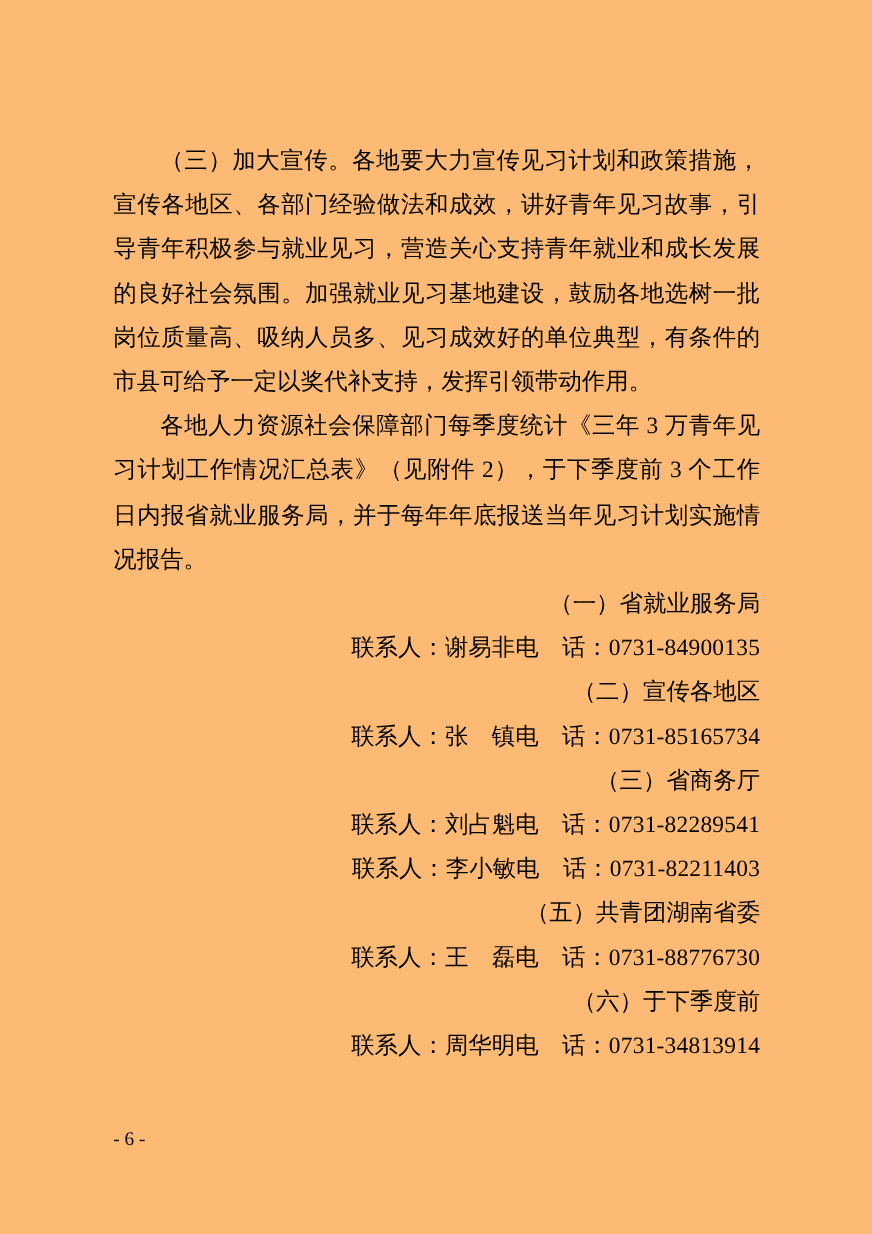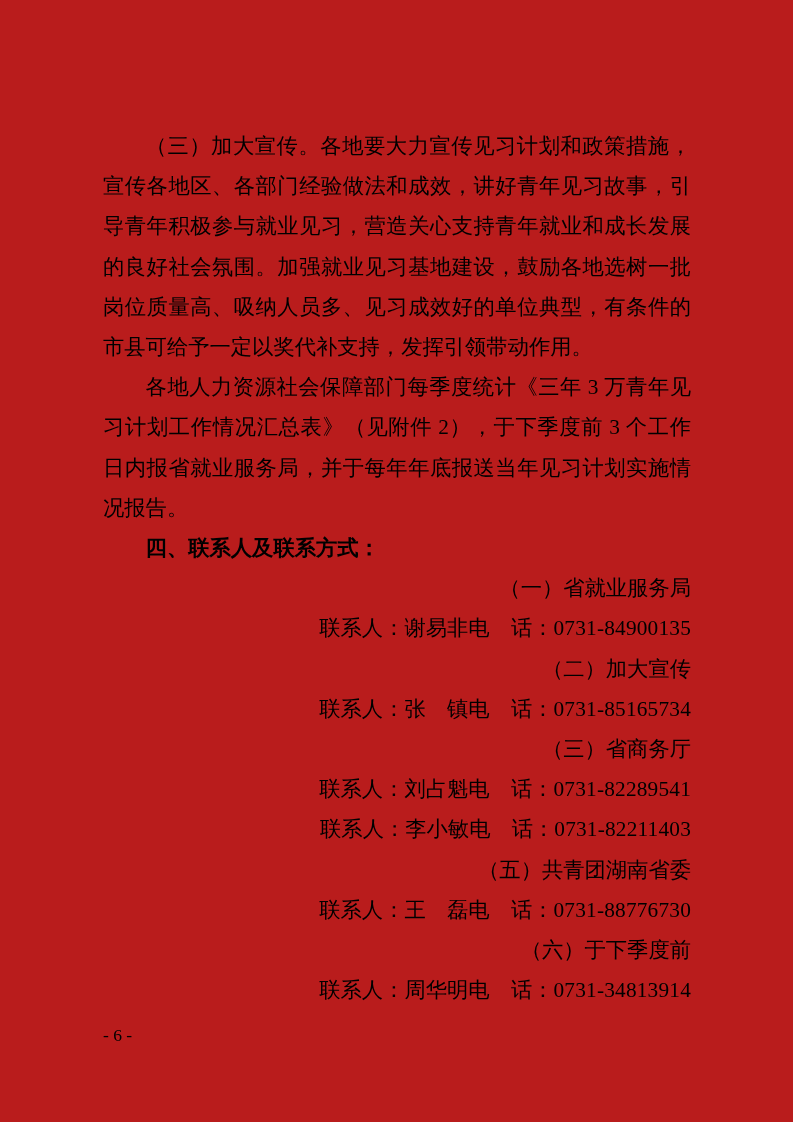--- a/index.html
+++ b/index.html
@@ -4,21 +4,21 @@
 <style>
   html, body {
     margin: 0;
     padding: 0;
     background: #ffffff;
   }
   .page {
     position: relative;
     width: 793px;
     height: 1122px;
-    background: #b91c1c;
+    background: #fdba74;
     overflow: hidden;
     font-family: "Liberation Serif", serif;
     color: #000000;
   }
   .content {
     position: absolute;
     left: 103px;
     top: 126px;
     width: 588px;
     font-size: 21.3px;
@@ -66,26 +66,25 @@
 </style>
 </head>
 <body>
 
 <div class="page">
   <div class="content">
 
     <p class="para">（三）加大宣传。各地要大力宣传见习计划和政策措施，宣传各地区、各部门经验做法和成效，讲好青年见习故事，引导青年积极参与就业见习，营造关心支持青年就业和成长发展的良好社会氛围。加强就业见习基地建设，鼓励各地选树一批岗位质量高、吸纳人员多、见习成效好的单位典型，有条件的市县可给予一定以奖代补支持，发挥引领带动作用。</p>
     <p class="para">各地人力资源社会保障部门每季度统计《三年 3 万青年见习计划工作情况汇总表》（见附件 2），于下季度前 3 个工作日内报省就业服务局，并于每年年底报送当年见习计划实施情况报告。</p>
 
-    <p class="heading">四、联系人及联系方式：</p>
 
     <p class="org-line">（一）省就业服务局</p>
     <p class="contact-line"><span class="person">联系人：谢易非</span><span class="phone-label">电　话：</span><span class="phone-num">0731-84900135</span></p>
 
-    <p class="org-line">（二）加大宣传</p>
+    <p class="org-line">（二）宣传各地区</p>
     <p class="contact-line"><span class="person">联系人：张　镇</span><span class="phone-label">电　话：</span><span class="phone-num">0731-85165734</span></p>
 
     <p class="org-line">（三）省商务厅</p>
     <p class="contact-line"><span class="person">联系人：刘占魁</span><span class="phone-label">电　话：</span><span class="phone-num">0731-82289541</span></p>
 
     <p class="contact-line"><span class="person">联系人：李小敏</span><span class="phone-label">电　话：</span><span class="phone-num">0731-82211403</span></p>
 
     <p class="org-line">（五）共青团湖南省委</p>
     <p class="contact-line"><span class="person">联系人：王　磊</span><span class="phone-label">电　话：</span><span class="phone-num">0731-88776730</span></p>
 

